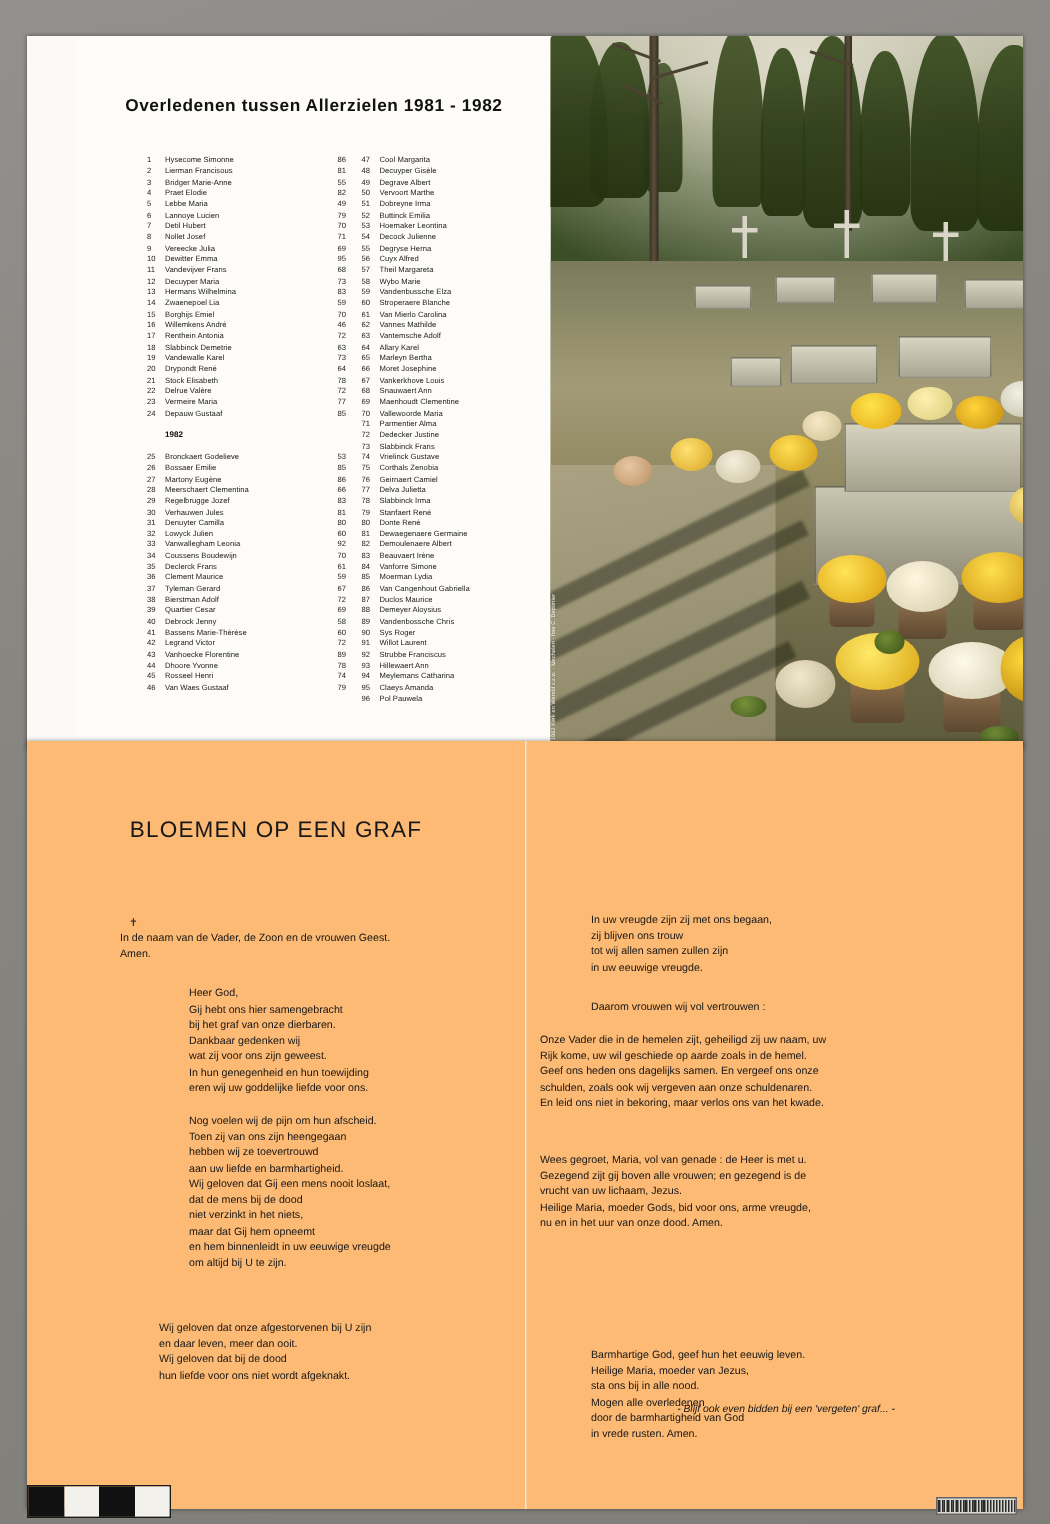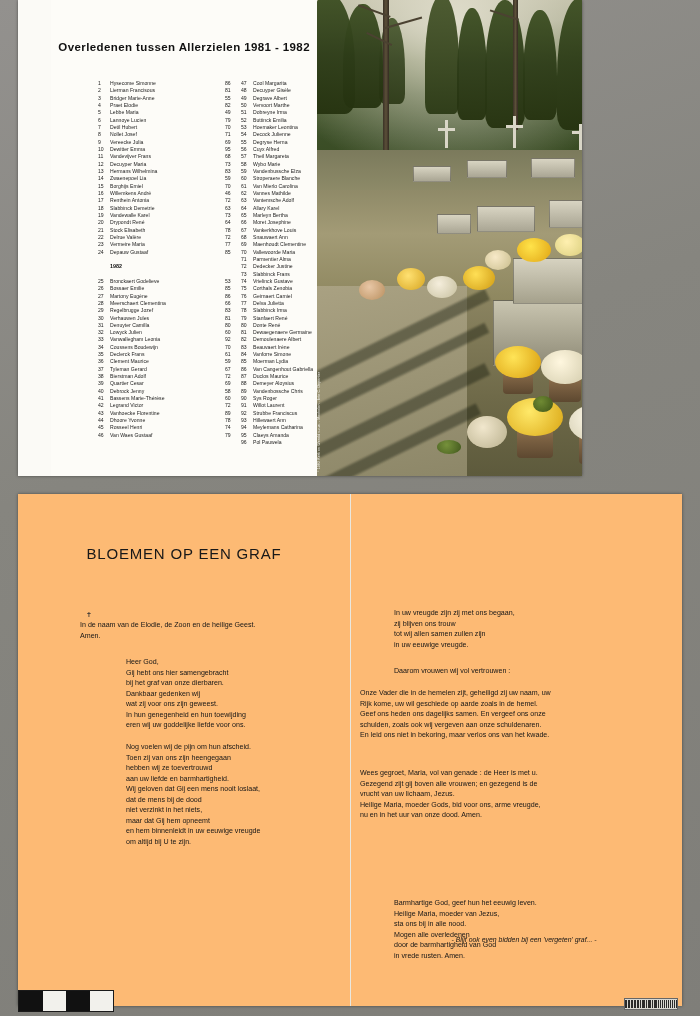--- a/index.html
+++ b/index.html
@@ -12,22 +12,22 @@
   }
   #scan {
     position: relative;
     width: 700px; height: 1016px;
     background: linear-gradient(160deg,#93918e 0%,#86857f 40%,#7f7e79 100%);
   }
 
   
   .card-top {
     position: absolute;
-    left: 18px; top: 0;
-    width: 564px; height: 476px;
+    left: 18px; top: 24px;
+    width: 664px; height: 476px;
     background: #fbfaf6;
     box-shadow: 0 0 3px rgba(0,0,0,.45);
     display: flex;
     overflow: hidden;
     padding-left: 33px;
   }
   .panel-list {
     position: relative;
     width: 333px; height: 100%;
     background: #fdfcf8;
@@ -820,39 +820,43 @@
       </div>
       <div class="photo-credit">° 1982 Kerk en Wereld v.z.w. - Mechelen - foto C. Deportier</div>
     </div>
   </div>
 
   <div class="card-bot">
 
     <div class="page left">
       <div class="bl-title">BLOEMEN OP EEN GRAF</div>
       <div class="cross-mark">✝</div>
-      <div class="p-block p-open">In de naam van de Elodie, de Zoon en de heilige Geest.
+      <div class="p-block p-open">In de naam van de Vader, de Zoon en de vrouwen Geest.
 Amen.</div>
       <div class="p-block p-s1">Heer God,
 Gij hebt ons hier samengebracht
 bij het graf van onze dierbaren.
 Dankbaar gedenken wij
 wat zij voor ons zijn geweest.
 In hun genegenheid en hun toewijding
 eren wij uw goddelijke liefde voor ons.</div>
       <div class="p-block p-s2">Nog voelen wij de pijn om hun afscheid.
 Toen zij van ons zijn heengegaan
 hebben wij ze toevertrouwd
 aan uw liefde en barmhartigheid.
 Wij geloven dat Gij een mens nooit loslaat,
 dat de mens bij de dood
 niet verzinkt in het niets,
 maar dat Gij hem opneemt
 en hem binnenleidt in uw eeuwige vreugde
 om altijd bij U te zijn.</div>
+      <div class="p-block p-s3">Wij geloven dat onze afgestorvenen bij U zijn
+en daar leven, meer dan ooit.
+Wij geloven dat bij de dood
+hun liefde voor ons niet wordt afgeknakt.</div>
     </div>
 
     <div class="page right">
       <div class="p-block r-s1">In uw vreugde zijn zij met ons begaan,
 zij blijven ons trouw
 tot wij allen samen zullen zijn
 in uw eeuwige vreugde.</div>
       <div class="p-block r-s2">Daarom vrouwen wij vol vertrouwen :</div>
       <div class="p-block r-s3">Onze Vader die in de hemelen zijt, geheiligd zij uw naam, uw
 Rijk kome, uw wil geschiede op aarde zoals in de hemel.

